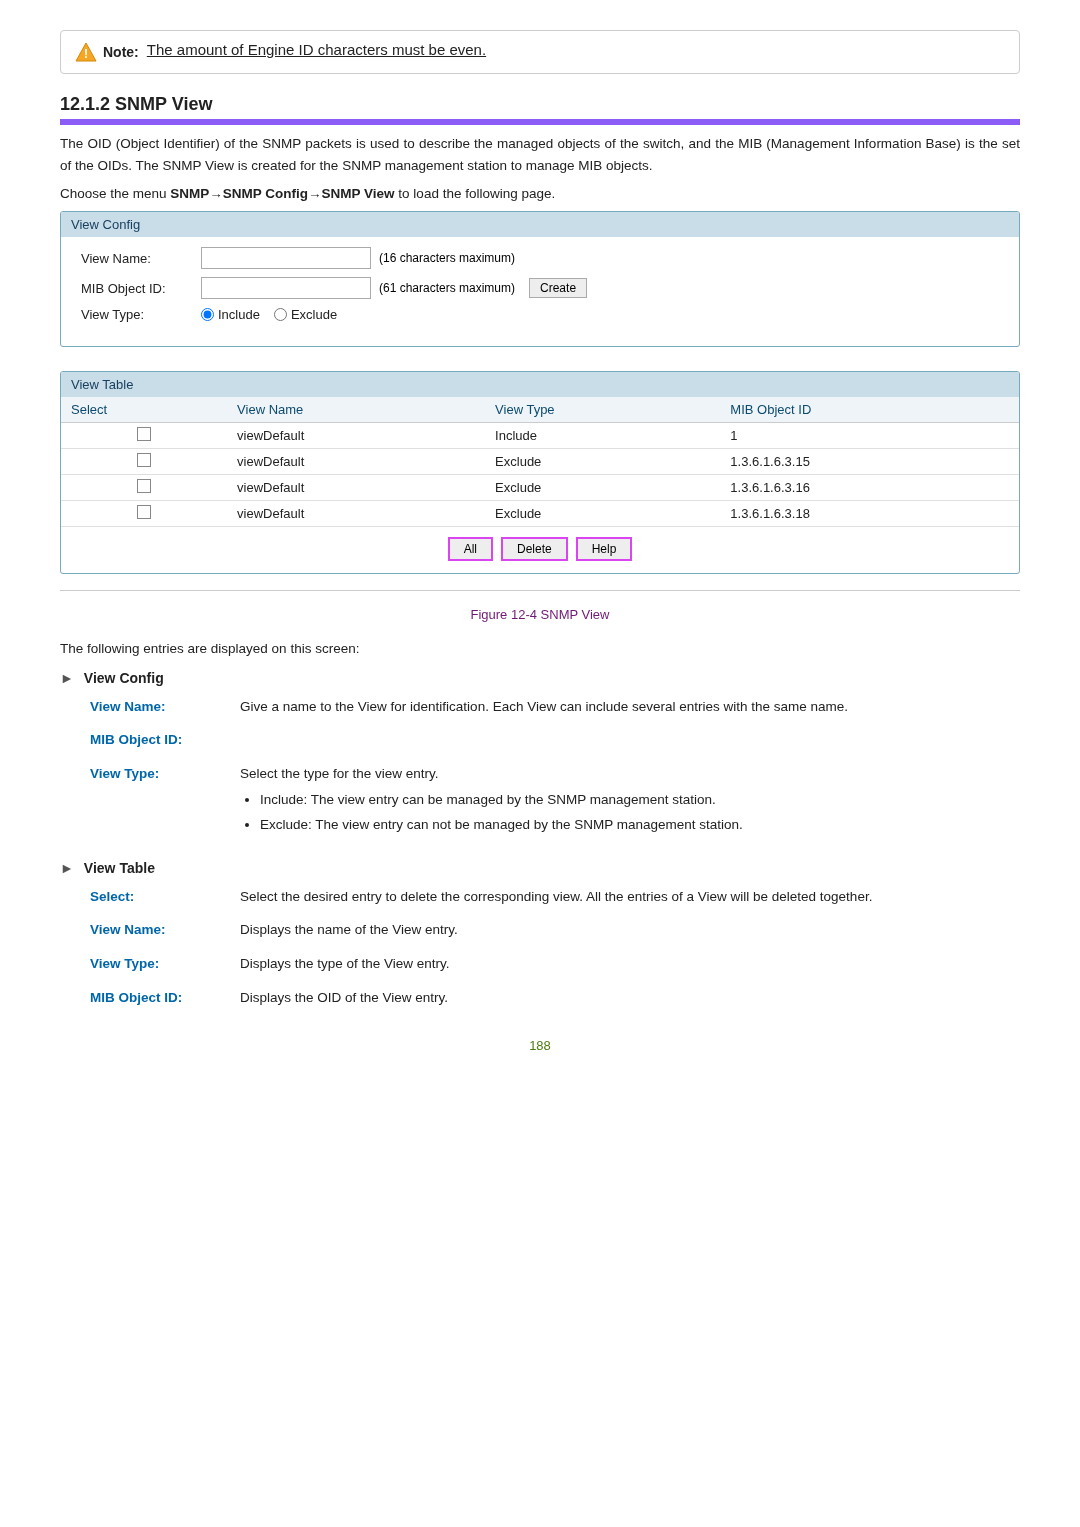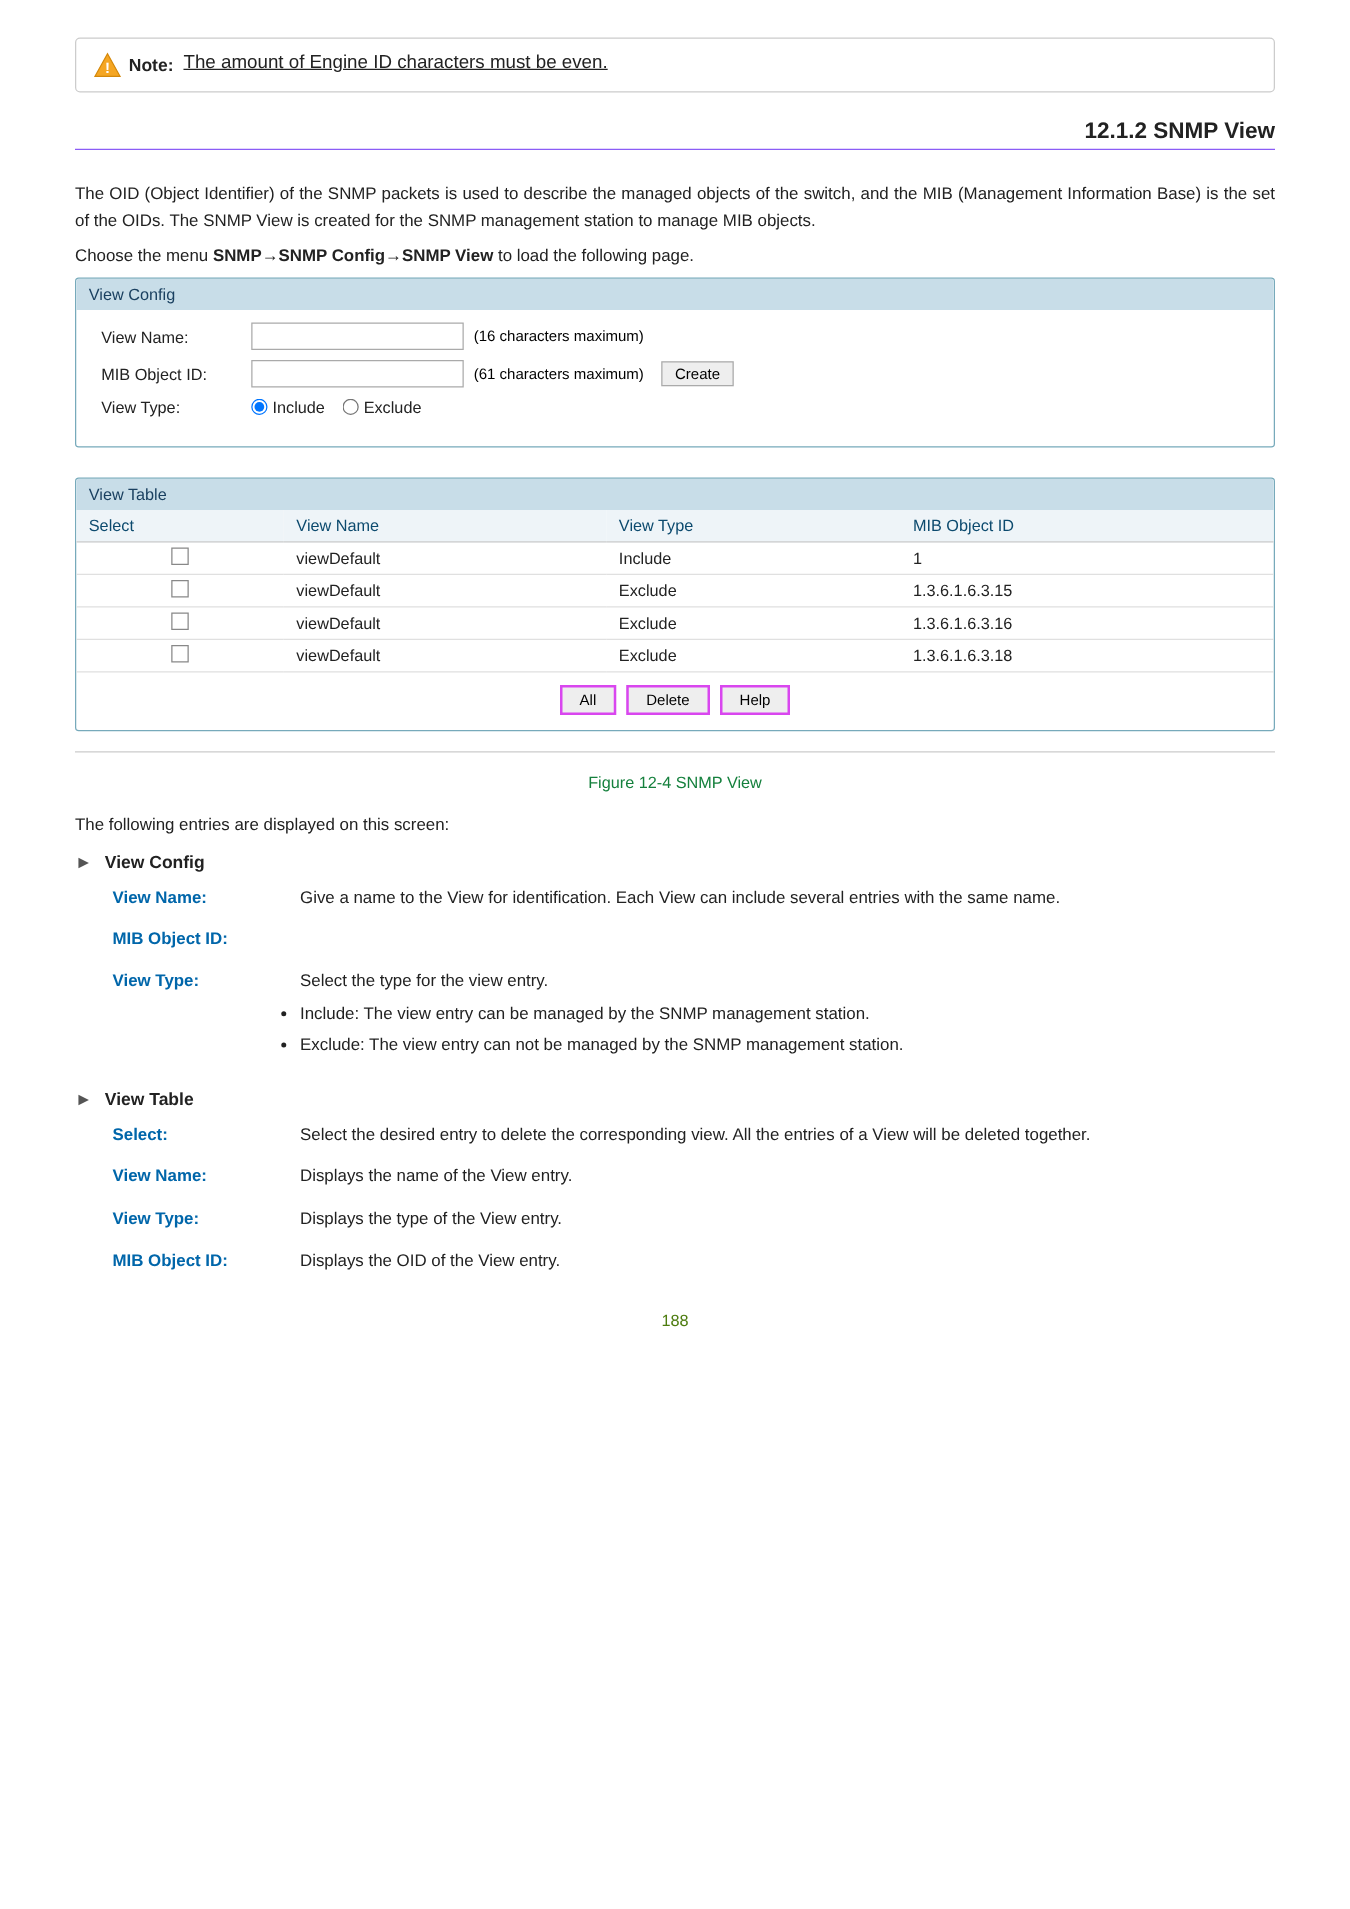--- a/index.html
+++ b/index.html
@@ -26,24 +26,23 @@
     .note-header {
       font-weight: bold;
       font-size: 14px;
     }
     .note-content { font-size: 15px; text-decoration: underline; }
 
     
     .section-heading {
       font-size: 18px;
       font-weight: bold;
-      border-bottom: 1px solid #8b5cf6;
+      border-bottom: 6px solid #8b5cf6;
       padding-bottom: 4px;
-      margin-bottom: 24px;
-      text-align: right;
+      margin-bottom: 8px;
     }
 
     
     .body-para {
       font-size: 13.5px;
       line-height: 1.6;
       margin-bottom: 10px;
       text-align: justify;
     }
 
@@ -166,21 +165,21 @@
       padding: 3px 14px;
       font-size: 12px;
       cursor: pointer;
     }
 
     
     .figure-caption {
       text-align: center;
       font-size: 13px;
       margin-bottom: 16px;
-      color: #15803d;
+      color: #701a75;
     }
 
     
     .desc-section {
       margin-bottom: 20px;
     }
     .desc-heading {
       font-size: 14px;
       font-weight: bold;
       margin-bottom: 10px;
@@ -206,20 +205,21 @@
       color: #0066aa;
       font-weight: bold;
       flex-shrink: 0;
     }
     .desc-def {
       flex: 1;
       text-align: justify;
     }
     .desc-def ul {
       margin-top: 4px;
+      margin-left: 20px;
     }
     .desc-def ul li {
       margin-bottom: 4px;
     }
 
     
     .page-number {
       text-align: center;
       font-size: 13px;
       margin-top: 30px;

